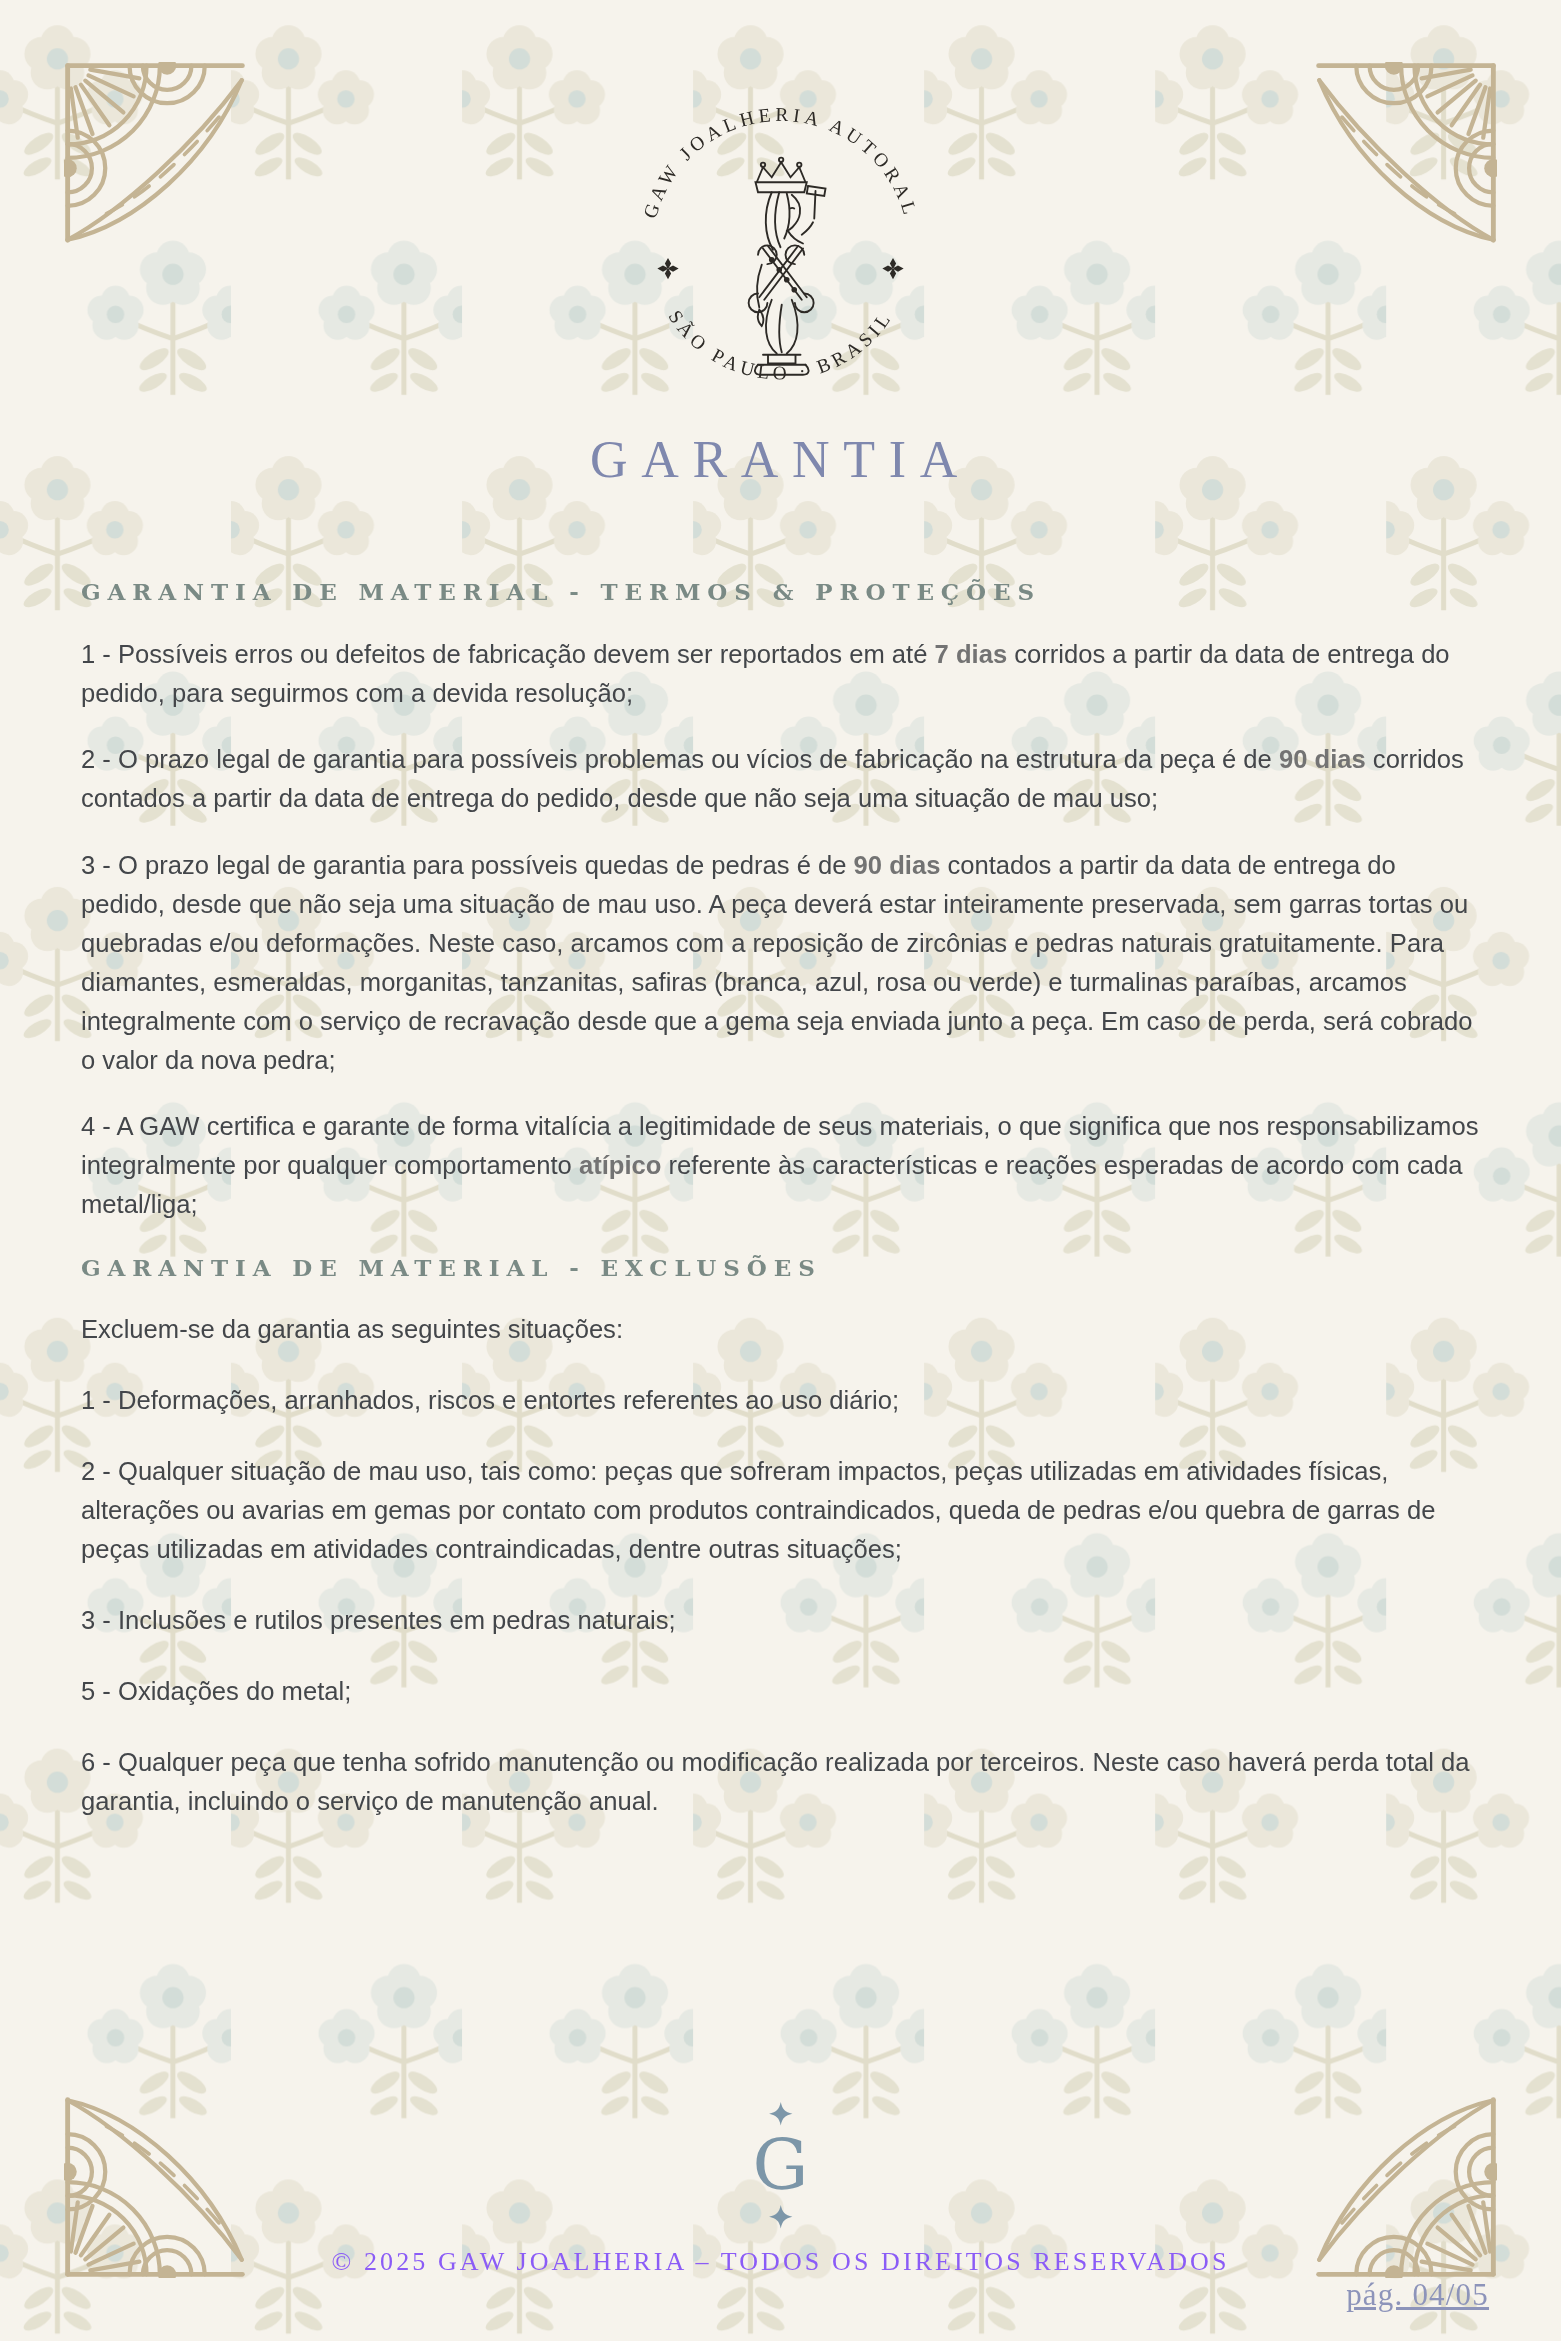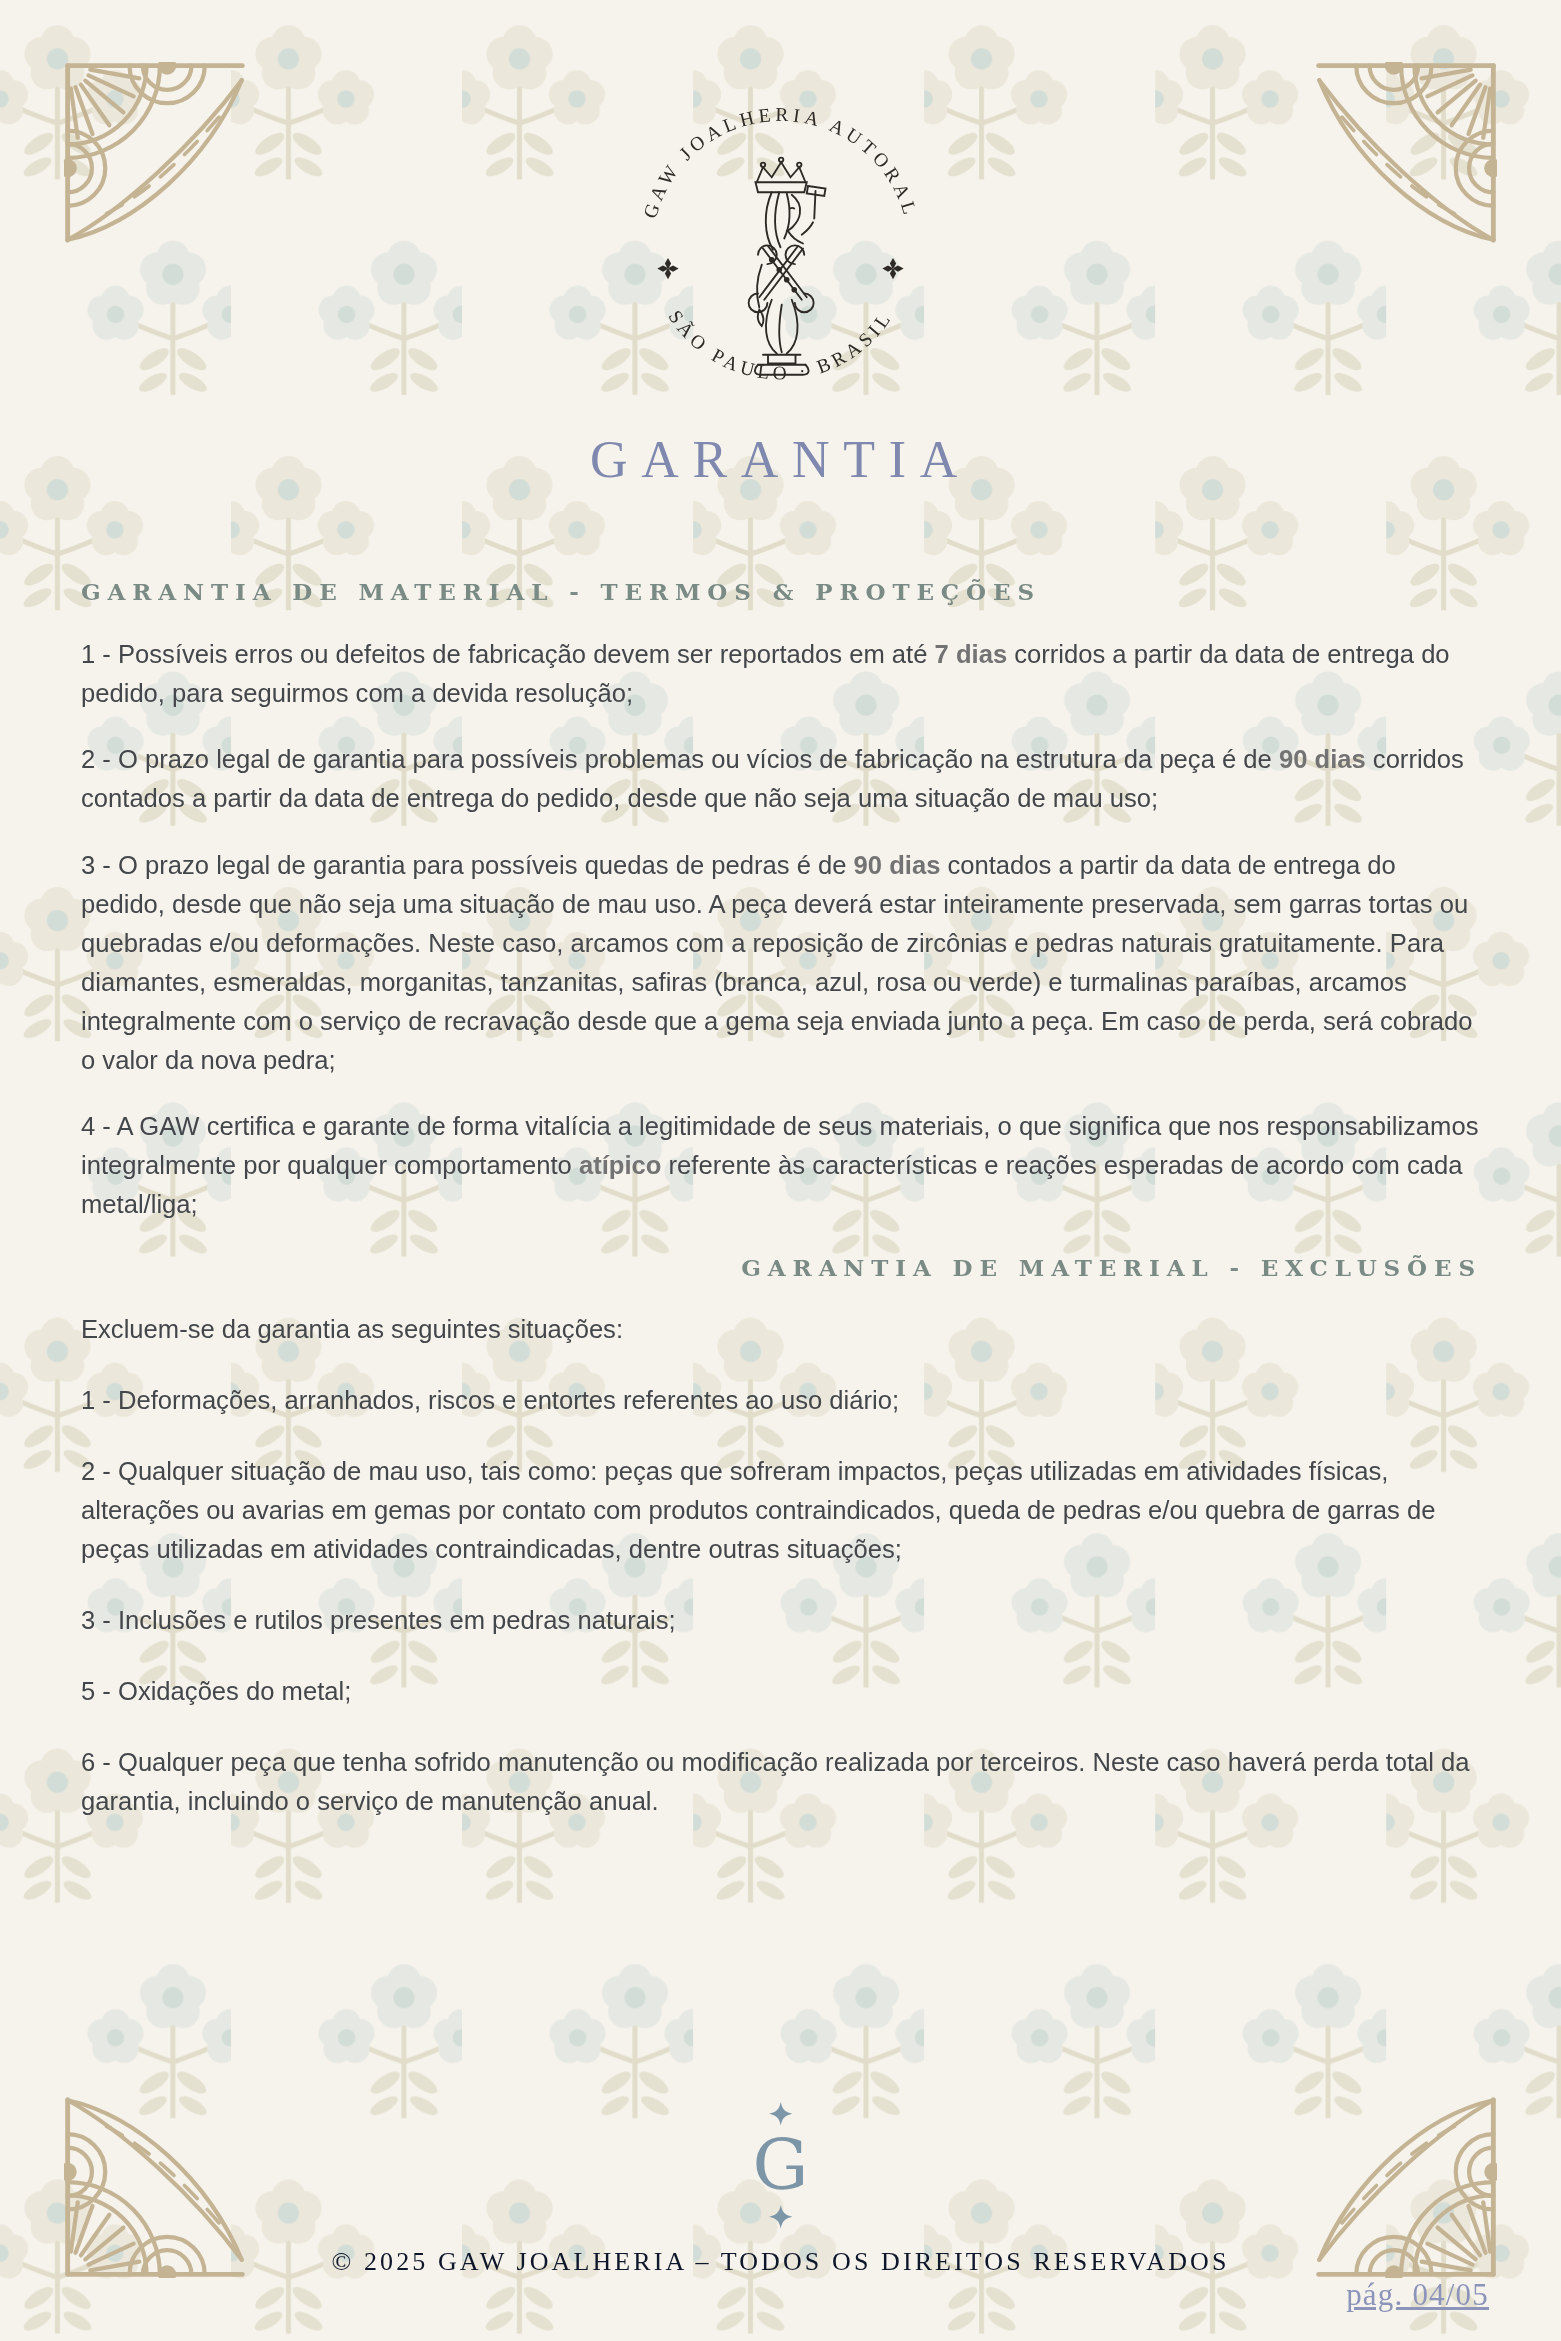--- a/index.html
+++ b/index.html
@@ -33,21 +33,21 @@
   
   #content{position:absolute;left:81px;top:576px;width:1401px;}
   .section-heading{
     font-family:"DejaVu Serif", serif;
     font-size:23px;font-weight:700;
     letter-spacing:6.9px;
     color:#7a8a85;
     margin:0 0 27.5px 0;
     line-height:31px;
   }
-  .section-gap{text-align:right;}
+  .section-gap{}
   .body-p{
     font-size:25.6px;line-height:39px;
     color:#43464a;
     margin:0 0 27.5px 0;
   }
   .body-p b{font-weight:700;color:#737373;}
   #section-exclusions .body-p{margin-bottom:32px;}
   
   #monogram-block{
     position:absolute;top:2100px;left:0;width:100%;
@@ -57,21 +57,21 @@
     font-family:"DejaVu Serif", serif;
     font-size:70px;line-height:65px;
     color:#7c96a8;
   }
   .sparkle{width:27.5px;height:27.5px;}
   #copyright{
     position:absolute;top:2247px;left:0;width:100%;
     text-align:center;
     font-family:"Liberation Serif", serif;
     font-size:26px;letter-spacing:3.1px;
-    color:#0f172a;
+    color:#8b5cf6;
   }
   #page-number{
     position:absolute;top:2277px;right:72px;
     font-family:"Liberation Serif", serif;
     font-size:31px;letter-spacing:1.2px;
     color:#8d94ba;
     text-decoration:underline;
   }
 </style>
 </head>

